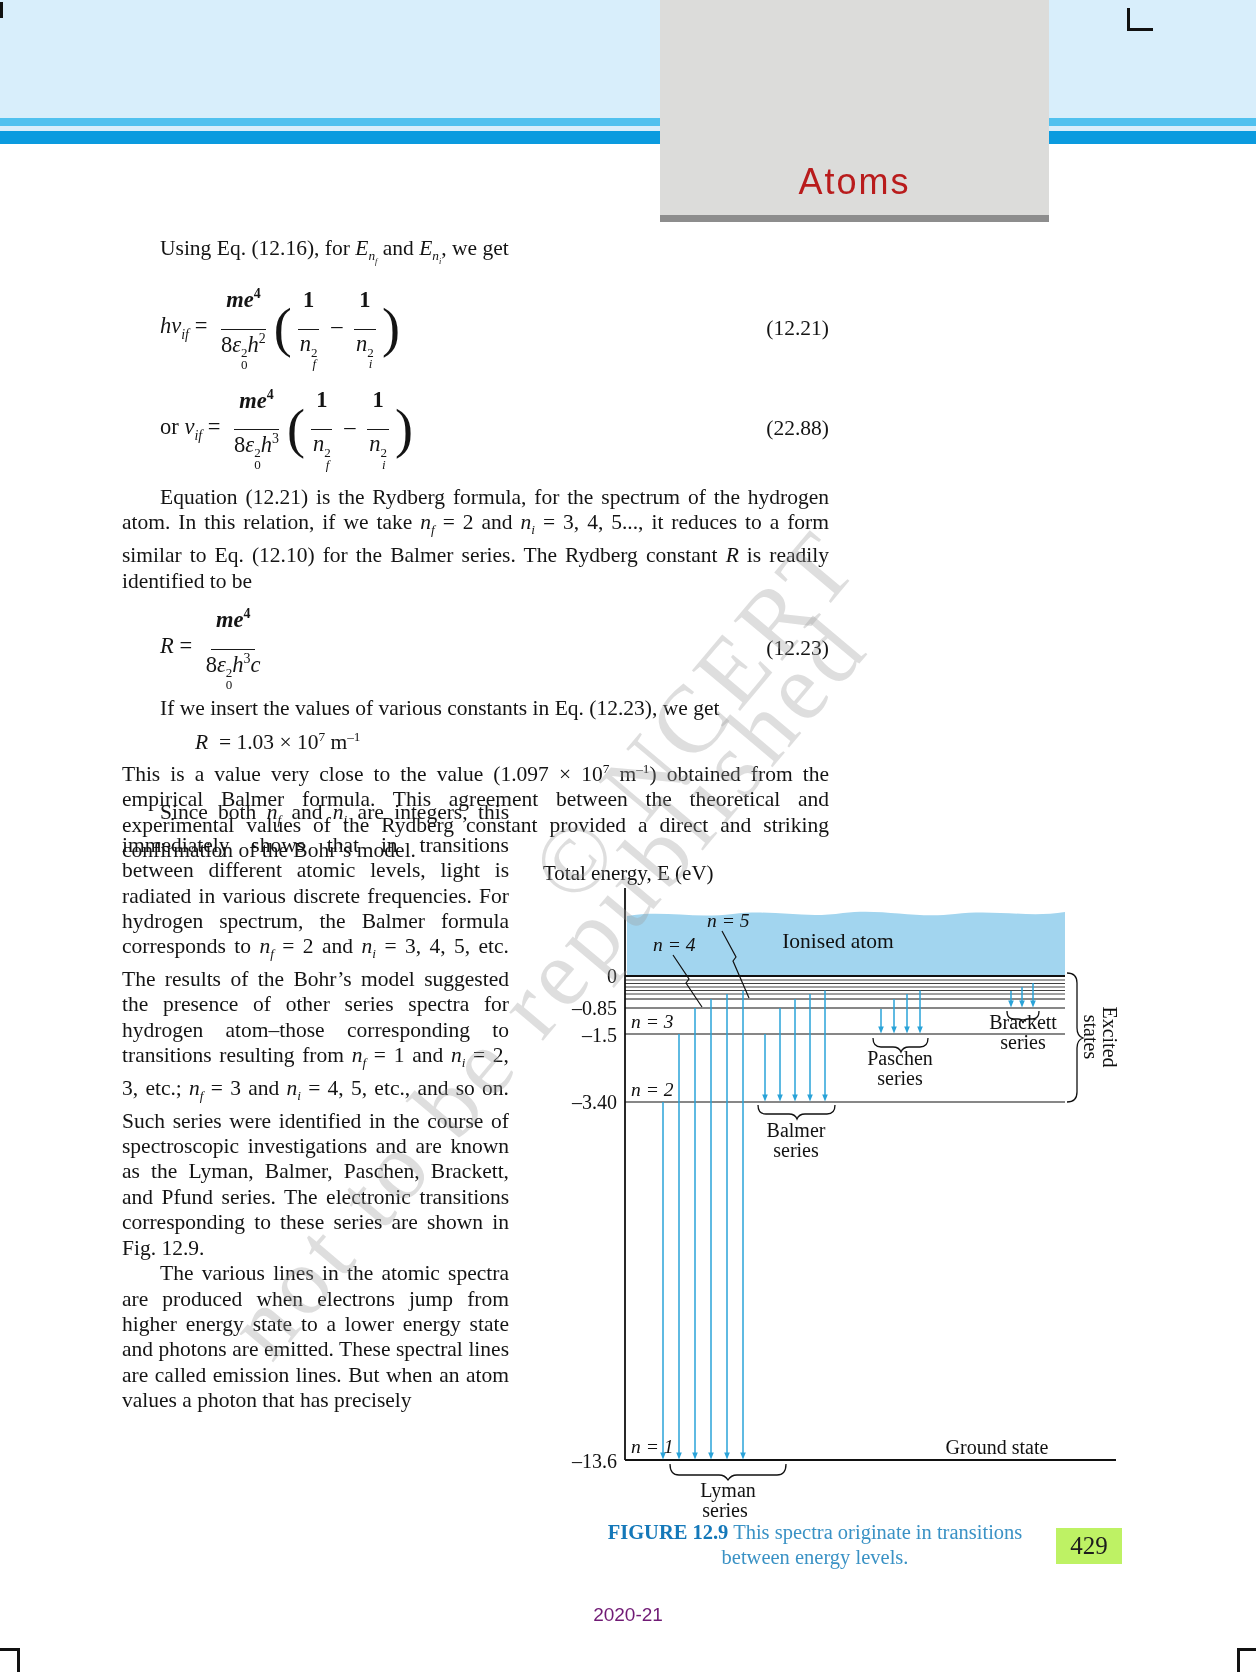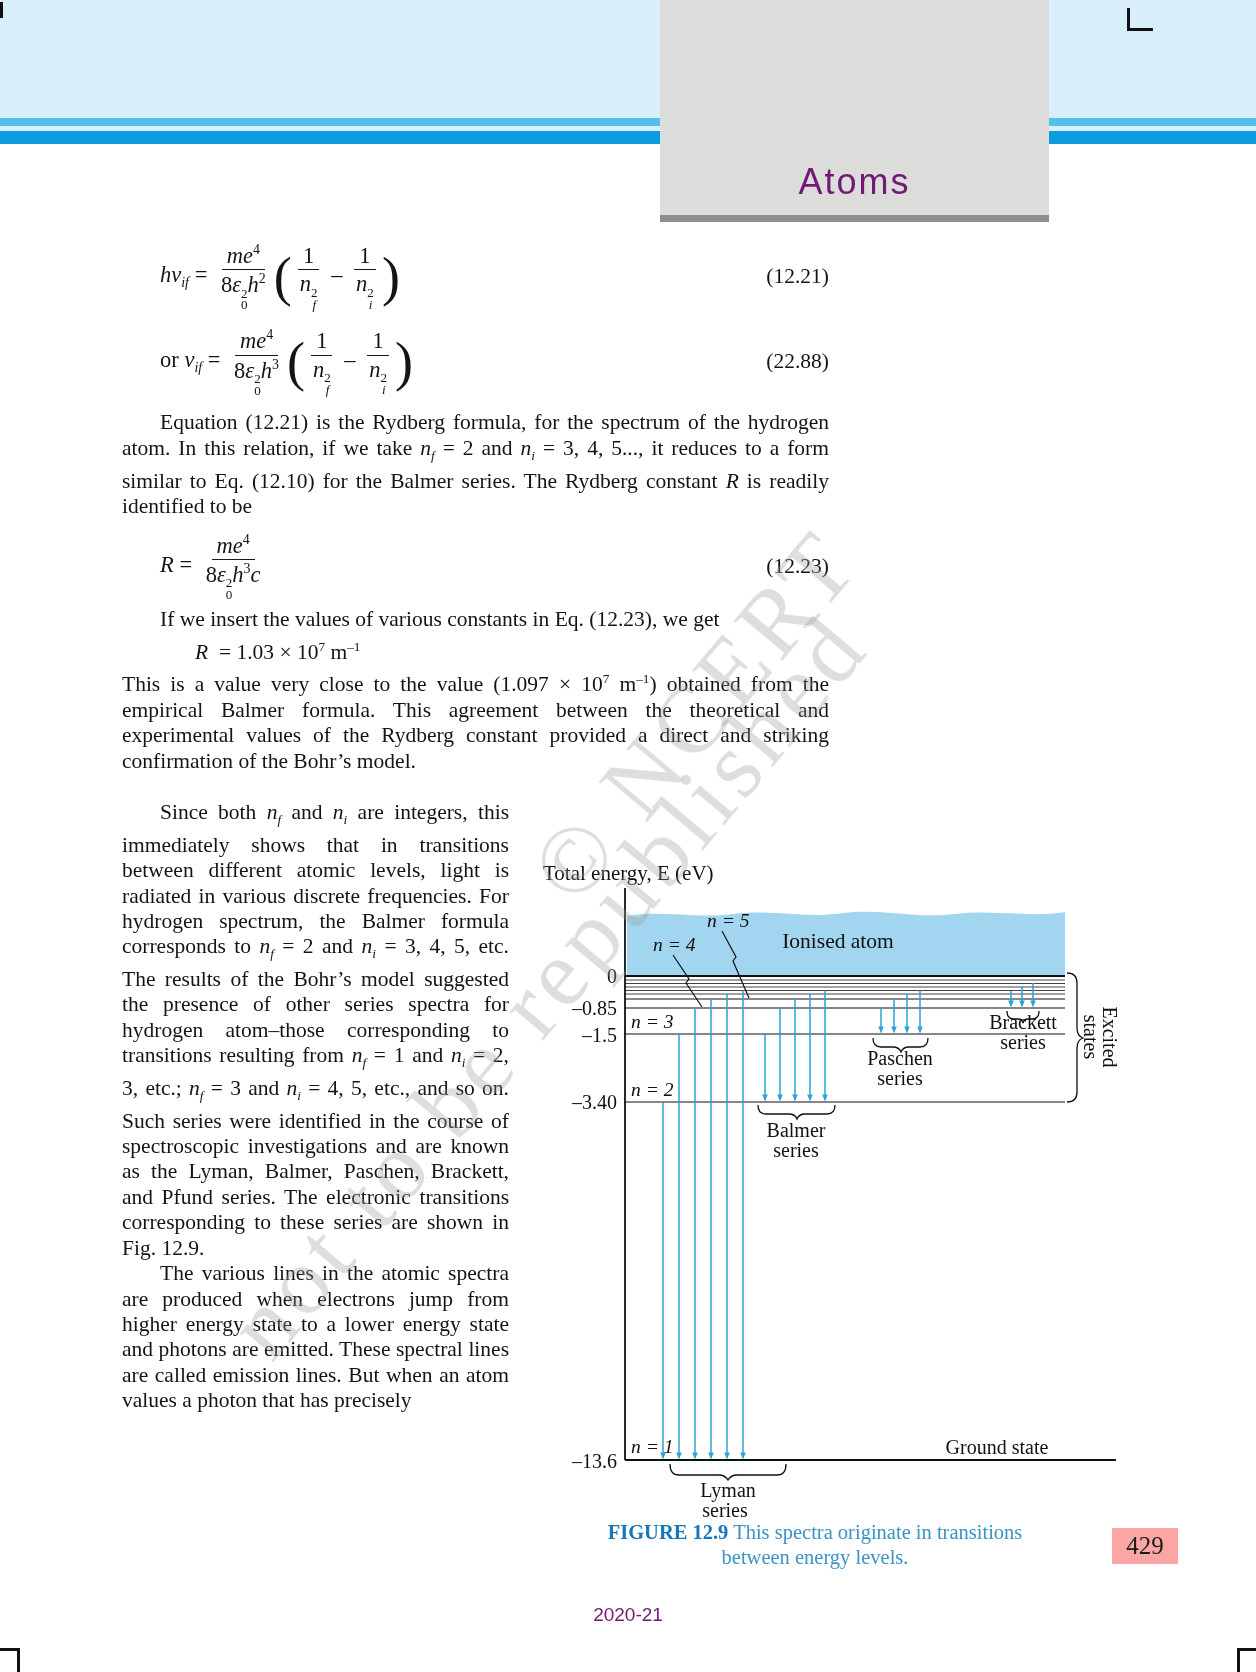--- a/index.html
+++ b/index.html
@@ -5,54 +5,54 @@
   html,body{margin:0;padding:0;}
   body{width:1256px;height:1672px;position:relative;background:#ffffff;overflow:hidden;
        font-family:"Liberation Serif",serif;color:#141414;}
   
   .band-light{position:absolute;left:0;top:0;width:100%;height:131px;background:#d8eefb;}
   .stripe-mid{position:absolute;left:0;top:118px;width:100%;height:8px;background:#50c1ef;}
   .stripe-dark{position:absolute;left:0;top:131px;width:100%;height:13px;background:#0b9bdf;}
   .chapter-box{position:absolute;left:660px;top:0;width:389px;height:222px;background:#dcdcda;
        border-bottom:7px solid #8d8d8d;box-sizing:border-box;display:flex;align-items:flex-end;
        justify-content:center;padding-bottom:12px;}
-  .chapter-title{font-family:"Liberation Sans",sans-serif;font-size:36px;color:#701a75;letter-spacing:2px;}
+  .chapter-title{font-family:"Liberation Sans",sans-serif;font-size:36px;color:#b91c1c;letter-spacing:2px;}
   
   .cm{position:absolute;background:#111;}
   
   .wm{position:absolute;font-family:"Liberation Serif",serif;color:#9d9d9d;opacity:.33;
       font-size:96px;letter-spacing:6px;white-space:nowrap;transform:rotate(-50deg);z-index:5;pointer-events:none;}
   
   .main{position:absolute;left:122px;top:230px;width:707px;font-size:21.5px;line-height:25.5px;z-index:2;}
   .eqrow{display:flex;justify-content:space-between;align-items:center;padding-left:38px;font-size:22.5px;}
   .eqnum{font-size:21.5px;color:#141414;}
   .tline{margin-top:6px;text-indent:38px;}
   .para{margin-top:14px;text-align:justify;}
   .indent{text-indent:38px;}
   .rline{margin-top:2px;padding-left:73px;}
   .mt12{margin-top:12px}.mt16{margin-top:16px}.mt8{}.mt0{margin-top:0}
   .frac{display:inline-flex;flex-direction:column;align-items:center;vertical-align:middle;
         text-align:center;margin:0 3px;line-height:1.15;}
-  .frac .num{display:block;padding:0 5px 1px;border-bottom:1.6px solid #1a1a1a;}
+  .frac .num{display:block;padding:0 5px 16px;border-bottom:1.6px solid #1a1a1a;font-weight:bold;}
   .frac .den{display:block;padding:1px 5px 0;}
   .ss{display:inline-flex;flex-direction:column;align-items:center;font-size:0.58em;line-height:0.9;
       vertical-align:-0.45em;}
   .ss span{display:block;}
   .bigp{font-size:54px;line-height:0;vertical-align:middle;font-weight:400;}
   sub{font-size:0.62em;}
   sup{font-size:0.62em;}
   .leftcol{position:absolute;left:122px;top:800px;width:387px;font-size:21.5px;line-height:25.4px;
         text-align:justify;z-index:2;}
   .leftcol p{margin:0;text-indent:38px;}
   
   .figure{position:absolute;left:503px;top:852px;width:620px;height:670px;z-index:2;}
   .caption{position:absolute;left:600px;top:1520px;width:430px;text-align:center;
         font-size:20.5px;line-height:25px;color:#3a92c5;z-index:2;}
   .caption .capbold{font-weight:bold;color:#1478b9;}
-  .pagebadge{position:absolute;left:1112px;top:1528px;width:66px;height:36px;background:#fca5a5;
+  .pagebadge{position:absolute;left:1056px;top:1528px;width:66px;height:36px;background:#bef264;
         display:flex;align-items:center;justify-content:center;font-size:25px;color:#1c1c1c;z-index:2;}
   .footer{position:absolute;left:0;top:1604px;width:100%;text-align:center;
         font-family:"Liberation Sans",sans-serif;font-size:19px;color:#701a75;z-index:2;}
   svg text{font-family:"Liberation Serif",serif;fill:#111;}
 </style>
 </head>
 <body>
 
 <div class="band-light"></div>
 <div class="stripe-mid"></div>
@@ -66,20 +66,21 @@
 <div class="cm" style="left:1127px;top:28px;width:26px;height:2.5px;"></div>
 <div class="cm" style="left:0;top:1648px;width:20px;height:2.5px;"></div>
 <div class="cm" style="left:17px;top:1648px;width:2.5px;height:24px;"></div>
 <div class="cm" style="left:1237px;top:1648px;width:19px;height:2.5px;"></div>
 <div class="cm" style="left:1237px;top:1648px;width:2.5px;height:24px;"></div>
 
 <div class="wm" style="left:470px;top:660px;">© NCERT</div>
 <div class="wm" style="left:80px;top:930px;">not to be republished</div>
 
 <div class="main">
+  <div class="tline">Using Eq. (12.16), for <i>E</i><sub><i>n</i><sub><i>f</i></sub></sub> and <i>E</i><sub><i>n</i><sub><i>i</i></sub></sub>, we get</div>
   <div class="eqrow mt12">
     <span><i>hν</i><sub><i>if</i></sub> = <span class="frac">
           <span class="num"><i>me</i><sup>4</sup></span>
           <span class="den">8<i>ε</i><span class="ss">
               <span>2</span>
               <span>0</span>
             </span><i>h</i><sup>2</sup></span>
         </span><span class="bigp">(</span><span class="frac">
           <span class="num">1</span>
           <span class="den"><i>n</i><span class="ss">

